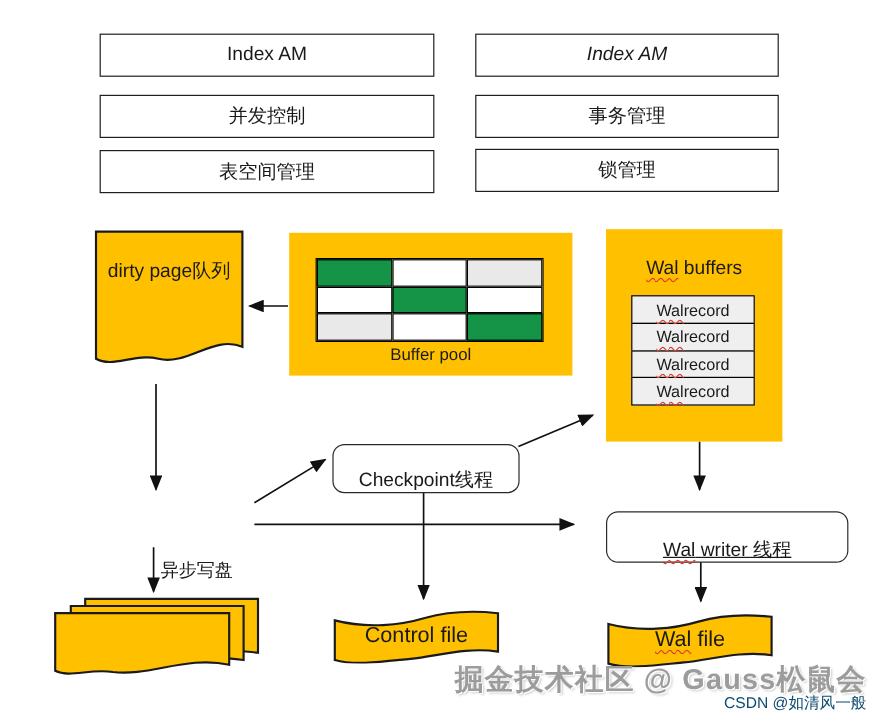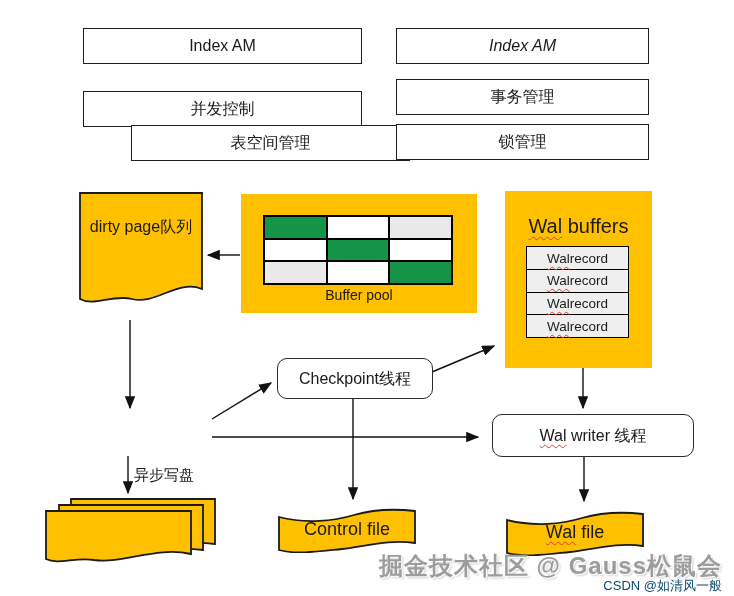--- a/index.html
+++ b/index.html
@@ -16,36 +16,36 @@
   svg.arrows{position:absolute;left:0;top:0;z-index:1;}
   
   .yellow-box{position:absolute;background:var(--yellow);z-index:2;}
   .bp-grid{
     position:absolute;left:22px;top:21px;width:188px;height:68px;
     display:grid;grid-template-columns:repeat(3,1fr);grid-template-rows:repeat(3,1fr);
     border:1.5px solid #000;
   }
   .bp-cell{border:1px solid #000;}
   .bp-label{position:absolute;left:0;right:0;top:93px;text-align:center;font-size:14px;}
-  .wb-title{position:absolute;left:0;right:0;top:24px;text-align:center;font-size:20px;}
+  .wb-title{position:absolute;left:0;right:0;top:24px;text-align:center;font-size:16px;}
   .wb-records{position:absolute;left:21px;top:55px;width:103px;}
   .rec{
     height:22px;background:var(--record-fill);border:1.2px solid #000;margin-top:-1.2px;
     display:flex;align-items:center;justify-content:center;font-size:13.5px;
   }
   .rec:first-child{margin-top:0;}
   .wavy{
     text-decoration-line:underline;text-decoration-style:wavy;
     text-decoration-color:#e23a2e;text-decoration-thickness:1px;text-underline-offset:3px;
   }
   
   .thread{
     position:absolute;background:#fff;border:1.6px solid #2b2b2b;border-radius:10px;
-    display:flex;flex-direction:column;align-items:center;justify-content:center;
-    font-size:16px;line-height:1.2;z-index:2;text-align:center;
+    display:flex;flex-direction:column;align-items:center;justify-content:flex-end;
+    font-size:16px;line-height:1.2;z-index:2;text-align:center;margin-top:12px;
   }
   
   .shape{position:absolute;z-index:2;}
   .shape-label{
     position:absolute;z-index:3;display:flex;align-items:center;justify-content:center;
     text-align:center;pointer-events:none;
   }
   .dp-label{font-size:16px;line-height:1.35;}
   .file-label{font-size:18px;}
   .async-label{position:absolute;font-size:15px;z-index:2;}
@@ -75,23 +75,23 @@
       <line x1="432" y1="372" x2="494" y2="346" marker-end="url(#ah)"></line>
       <line x1="353" y1="397" x2="353" y2="499" marker-end="url(#ah)"></line>
       <line x1="583" y1="368" x2="583" y2="408" marker-end="url(#ah)"></line>
       <line x1="584" y1="456" x2="584" y2="501" marker-end="url(#ah)"></line>
       <line x1="128" y1="456" x2="128" y2="493" marker-end="url(#ah)"></line>
     </g>
   </svg>
 
   <div class="module" style="left:83px;top:28px;width:277px;">Index AM</div>
   <div class="module" style="left:396px;top:28px;width:251px;font-style:italic;">Index AM</div>
-  <div class="module" style="left:83px;top:79px;width:277px;margin-top:12px;">并发控制</div>
+  <div class="module" style="left:83px;top:79px;width:277px;">并发控制</div>
   <div class="module" style="left:396px;top:79px;width:251px;">事务管理</div>
-  <div class="module" style="left:83px;top:125px;width:277px;margin-left:48px;">表空间管理</div>
+  <div class="module" style="left:83px;top:125px;width:277px;">表空间管理</div>
   <div class="module" style="left:396px;top:124px;width:251px;">锁管理</div>
 
   <svg class="shape" style="left:78px;top:191px;" width="126" height="130" viewBox="0 0 126 130">
     <path d="M2,2 L124,2 L124,98 C100,88 78,114 54,108 C34,103 16,116 2,108 Z" style="fill:var(--yellow);stroke:#1a1a1a;stroke-width:1.8"></path>
   </svg>
   <div class="shape-label dp-label" style="left:78px;top:216px;width:126px;text-align:right;">
     <div>dirty page</div>
     <div>队列</div>
   </div>
 
@@ -130,21 +130,21 @@
           <span> record</span>
         </div>
     </div>
   </div>
 
   <div class="thread" style="left:277px;top:358px;width:154px;height:39px;">
     <div>Checkpoint线程</div>
   </div>
 
 
-  <div class="thread" style="left:492px;top:414px;width:200px;height:41px;">
+  <div class="thread" style="left:505px;top:414px;width:200px;height:41px;text-decoration:underline;">
     <div><span class="wavy">Wal</span><span> writer 线程</span></div>
   </div>
 
   <div class="async-label" style="left:134px;top:466px;">异步写盘</div>
 
   <svg class="shape" style="left:42px;top:496px;" width="178" height="74" viewBox="0 0 178 74">
     <g style="fill:var(--yellow);stroke:#1a1a1a;stroke-width:1.8">
       <path d="M29,3 L173,3 L173,48 C130,42 80,54 29,50 Z"></path>
       <path d="M17,9 L161,9 L161,54 C118,48 70,60 17,56 Z"></path>
       <path d="M4,15 L149,15 L149,58 C114,50 82,68 52,64 C33,61 16,69 4,63 Z"></path>

